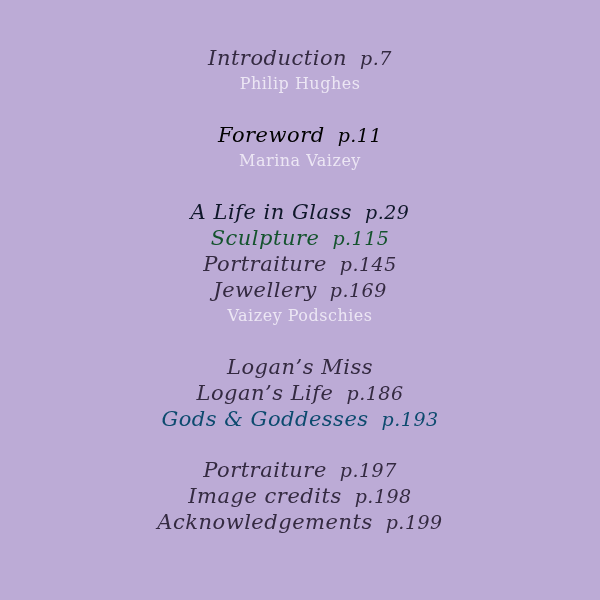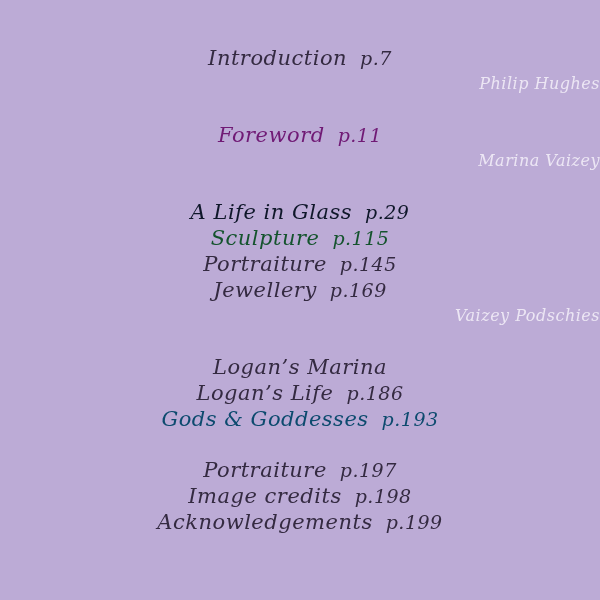--- a/index.html
+++ b/index.html
@@ -35,48 +35,46 @@
     white-space: nowrap;
   }
   .toc-entry .page-num {
     margin-left: 13px;
     font-size: 19px;
   }
   .toc-author {
     height: 26px;
     line-height: 26px;
     font-size: 16px;
-    font-style: italic;
     letter-spacing: 0.5px;
     white-space: nowrap;
-    text-align: right;
   }
 </style>
 </head>
 <body>
 
 <div class="toc-page" style="background: rgb(188, 171, 214);">
   <div class="toc-list" id="toc-list">
       <div class="toc-section">
         <div class="toc-entry" style="color: rgb(52, 42, 65);"><span>Introduction</span><span class="page-num">p.7</span></div>
         <div class="toc-author" style="color: rgb(236, 230, 244);">Philip Hughes</div>
       </div>
       <div class="toc-section">
-        <div class="toc-entry" style="color: #701a75;"><span>Foreword</span><span class="page-num">p.11</span></div>
+        <div class="toc-entry" style="color: #000000;"><span>Foreword</span><span class="page-num">p.11</span></div>
         <div class="toc-author" style="color: rgb(236, 230, 244);">Marina Vaizey</div>
       </div>
       <div class="toc-section">
         <div class="toc-entry" style="color: #0f172a;"><span>A Life in Glass</span><span class="page-num">p.29</span></div>
         <div class="toc-entry" style="color: #14532d;"><span>Sculpture</span><span class="page-num">p.115</span></div>
         <div class="toc-entry" style="color: rgb(52, 42, 65); text-align: center;"><span>Portraiture</span><span class="page-num">p.145</span></div>
         <div class="toc-entry" style="color: rgb(52, 42, 65);"><span>Jewellery</span><span class="page-num">p.169</span></div>
         <div class="toc-author" style="color: rgb(236, 230, 244);">Vaizey Podschies</div>
       </div>
       <div class="toc-section">
-        <div class="toc-entry" style="color: rgb(52, 42, 65);"><span>Logan’s Marina</span></div>
+        <div class="toc-entry" style="color: rgb(52, 42, 65);"><span>Logan’s Miss</span></div>
         <div class="toc-entry" style="color: rgb(52, 42, 65);"><span>Logan’s Life</span><span class="page-num">p.186</span></div>
         <div class="toc-entry" style="color: #0c4a6e;"><span>Gods &amp; Goddesses</span><span class="page-num">p.193</span></div>
       </div>
       <div class="toc-section">
         <div class="toc-entry" style="color: rgb(52, 42, 65);"><span>Portraiture</span><span class="page-num">p.197</span></div>
         <div class="toc-entry" style="color: rgb(52, 42, 65);"><span>Image credits</span><span class="page-num">p.198</span></div>
         <div class="toc-entry" style="color: rgb(52, 42, 65);"><span>Acknowledgements</span><span class="page-num">p.199</span></div>
       </div>
     </div>
 </div>

